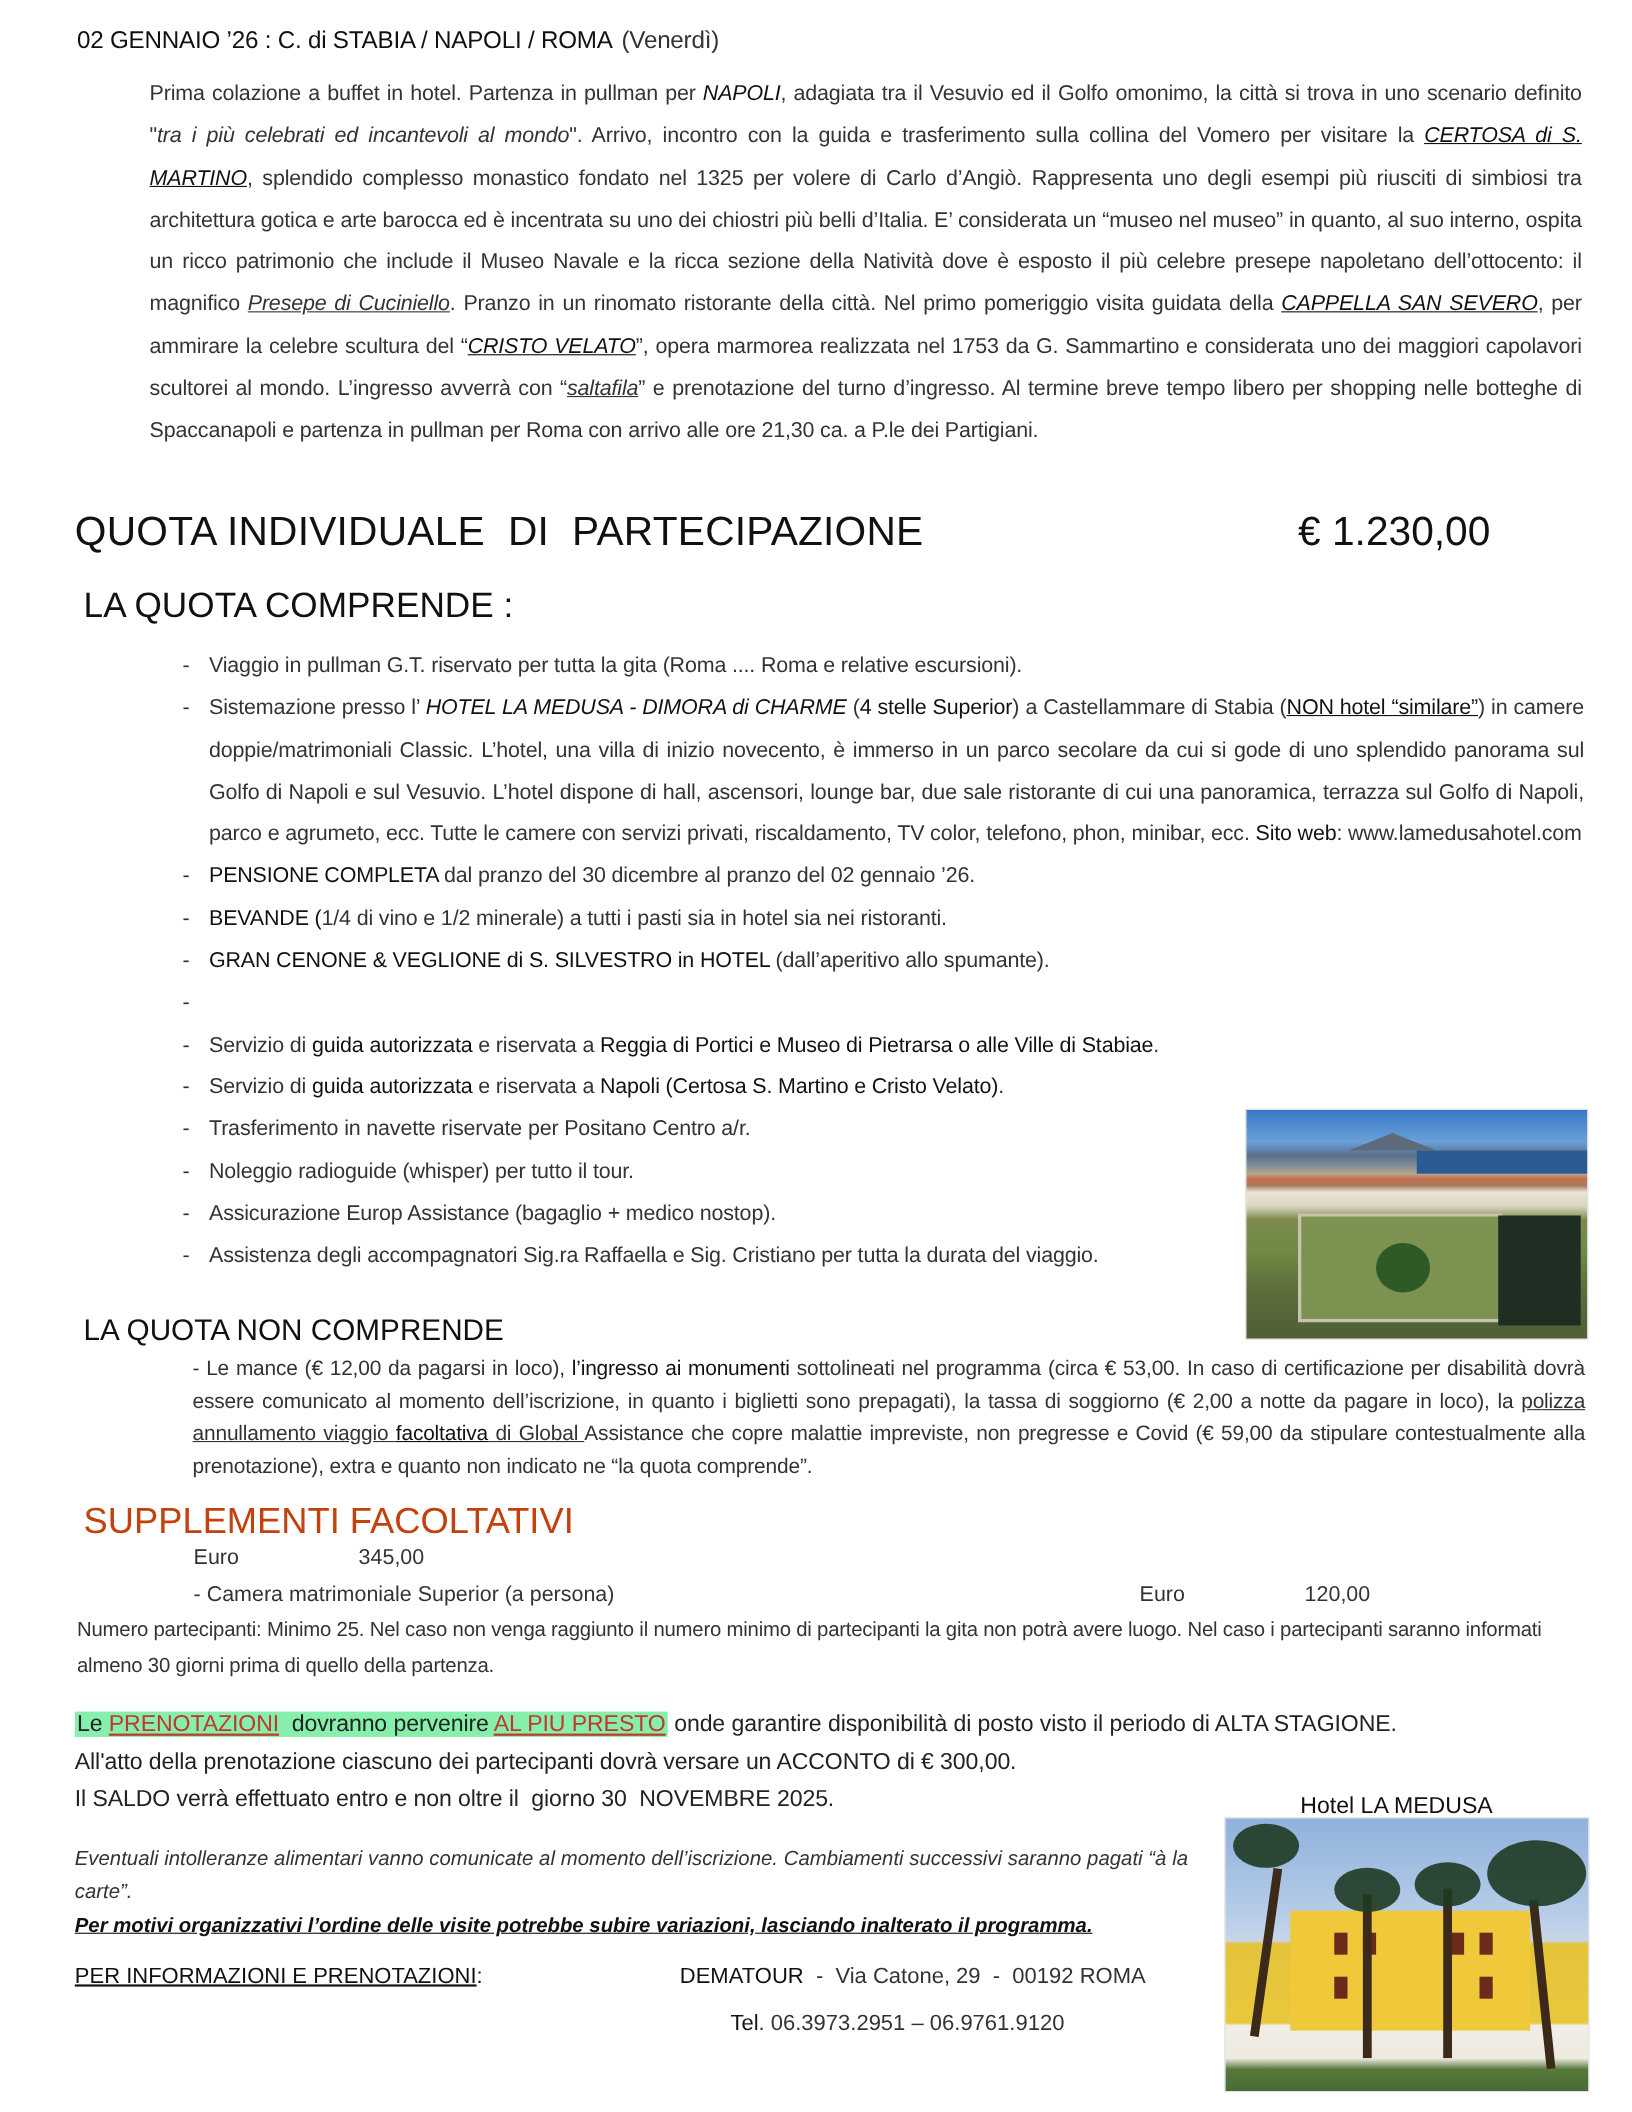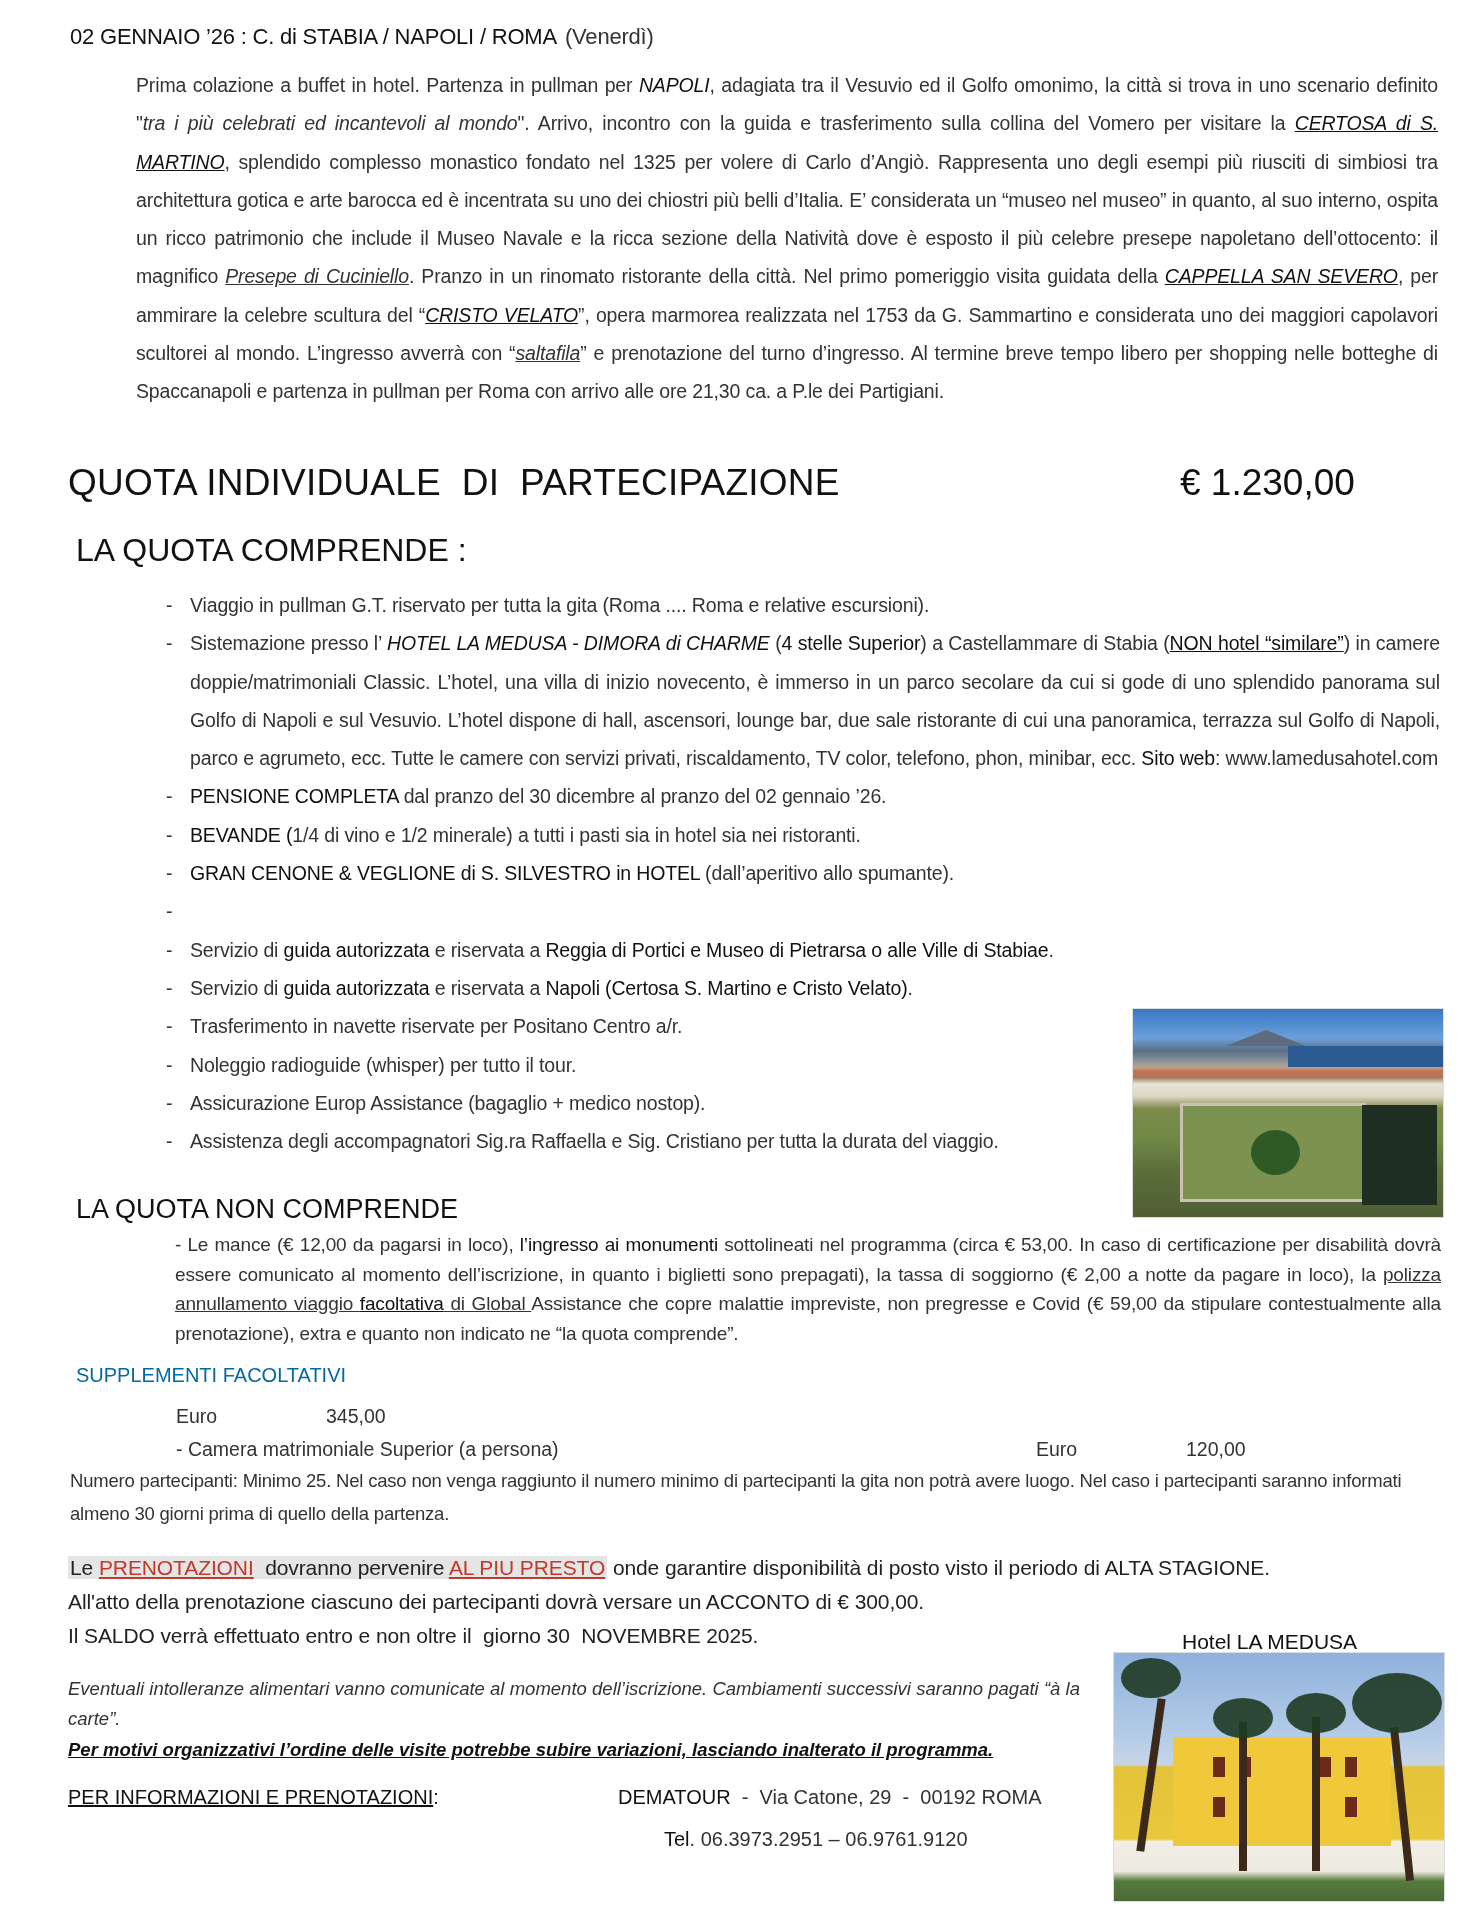--- a/index.html
+++ b/index.html
@@ -15,41 +15,41 @@
     left: 136px; top: 66px; width: 1302px; font-size: 19.5px; line-height: 38.3px;
     text-align: justify; color: #333; letter-spacing: -0.15px;
   }
   .b { font-weight: normal; color: #111; }
   .i { font-style: italic; }
   .u { text-decoration: underline; }
   .quota-title { left: 68px; top: 462px; font-size: 37px; color: #111; letter-spacing: 0.2px; }
   .quota-price { left: 1180px; top: 462px; font-size: 37px; color: #111; }
   .h-sec { font-size: 32px; color: #111; }
   .h-sec2 { font-size: 27px; color: #111; }
-  .h-sec3 { font-size: 20px; color: #0369a1; }
+  .h-sec3 { font-size: 33px; color: #c2410c; }
   .incl-list { left: 160px; top: 586px; width: 1280px; font-size: 19.5px; color: #333; }
   .incl-item { display: flex; line-height: 38.3px; }
   .incl-item .dash { width: 30px; flex: 0 0 30px; text-align: left; padding-left: 6px; box-sizing: border-box; }
   .incl-item .txt { flex: 1; text-align: justify; letter-spacing: -0.15px; }
   .photo {
     border: 1px solid #ddd; overflow: hidden;
   }
   .photo-certosa {
     left: 1132px; top: 1008px; width: 310px; height: 208px;
     background:
       linear-gradient(180deg, #3a78c4 0%, #6aa0da 14%, #5b6f86 20%, #7d8c99 24%, #b7a58e 28%, #c86f4f 30%, #a87a60 33%, #e8e4d8 36%, #dcd6c2 42%, #7d8a4c 48%, #6f8a45 62%, #5c6e3b 78%, #4f5e35 100%);
   }
   .photo-certosa .sea { position: absolute; right: 0; top: 18%; width: 50%; height: 10%; background: #2c5a93; }
   .photo-certosa .court { position: absolute; left: 15%; top: 45%; width: 60%; height: 48%; background: #7b9250; border: 3px solid #c9c2ae; box-sizing: border-box; }
   .photo-certosa .pool { position: absolute; right: 2%; top: 46%; width: 24%; height: 48%; background: #1f2e22; }
   .photo-certosa .tree { position: absolute; left: 38%; top: 58%; width: 16%; height: 22%; background: #2f5a26; border-radius: 50%; }
   .photo-certosa .vesuvio { position: absolute; left: 30%; top: 10%; width: 0; height: 0; border-left: 40px solid transparent; border-right: 40px solid transparent; border-bottom: 16px solid #5d6b7c; }
   .suppl-row { font-size: 19.5px; color: #333; line-height: 33px; }
   .note { left: 70px; width: 1392px; font-size: 18.5px; color: #333; line-height: 33px; letter-spacing: -0.2px; }
-  .hl { background: #e5e5e5; padding: 0 2px; }
+  .hl { background: #86efac; padding: 0 2px; }
   .red-u { color: #c0392b; text-decoration: underline; text-decoration-color: #c0392b; }
   .booking { left: 68px; top: 1551px; font-size: 21px; color: #222; letter-spacing: -0.1px; line-height: 34px; }
   .italic-note { left: 68px; top: 1674px; width: 1012px; font-size: 18.5px; color: #333; font-style: italic; line-height: 30px; text-align: justify; }
   .org-note { left: 68px; top: 1734px; width: 1012px; font-size: 18.5px; color: #111; font-style: italic; font-weight: bold; text-decoration: underline; line-height: 31px; text-align: justify; }
   .contact-label { left: 68px; top: 1786px; font-size: 20px; color: #111; text-decoration: underline; }
   .contact-org { left: 618px; top: 1786px; font-size: 20px; color: #333; }
   .contact-tel { left: 664px; top: 1828px; font-size: 20px; color: #333; }
   .hotel-caption { left: 1182px; top: 1630px; font-size: 21px; color: #111; }
   .photo-hotel {
     left: 1113px; top: 1652px; width: 330px; height: 248px;

